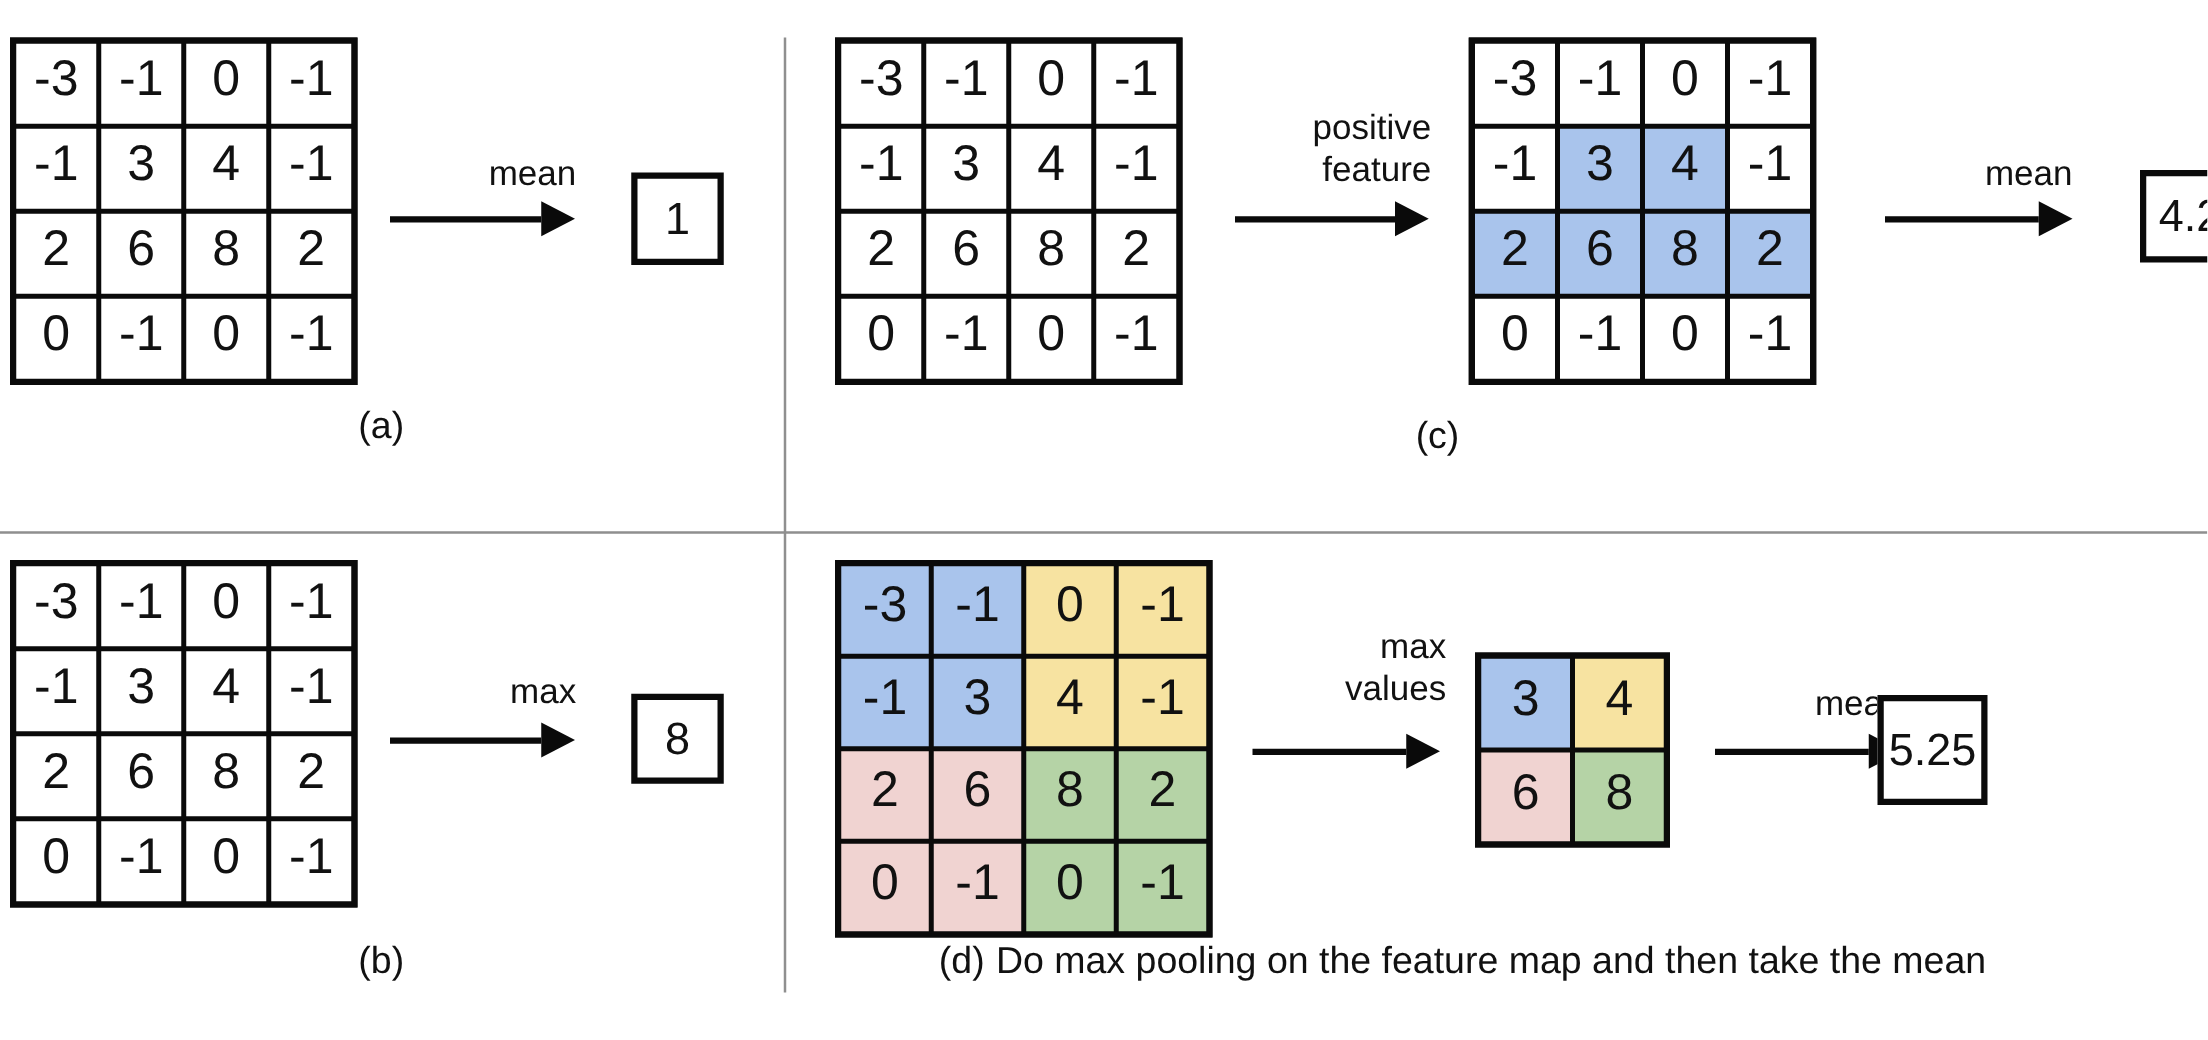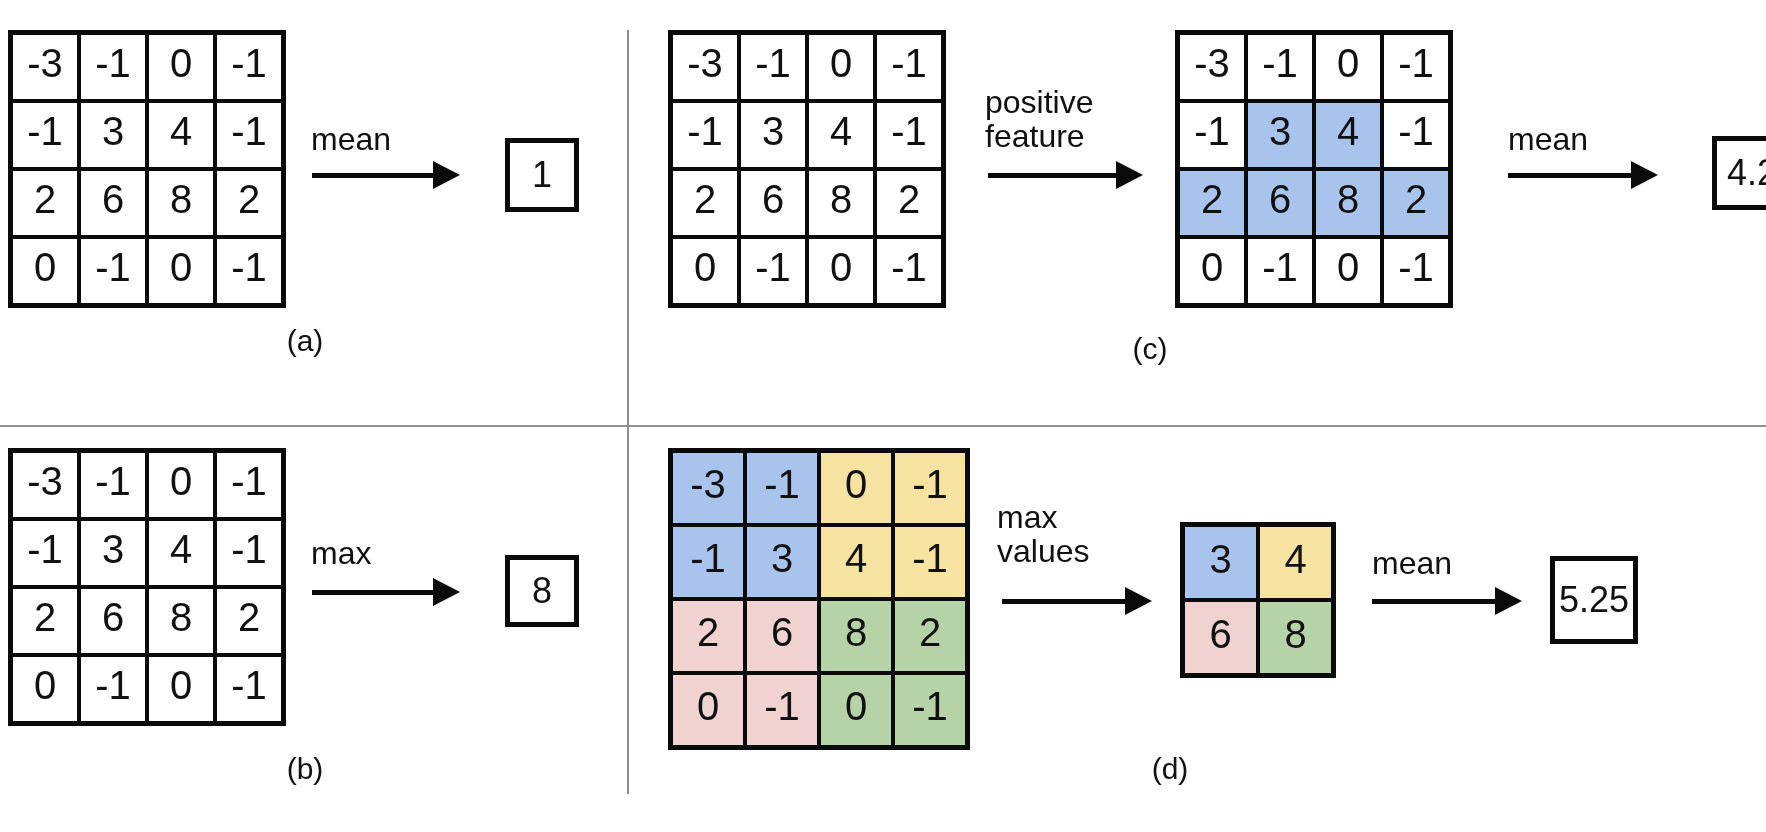--- a/index.html
+++ b/index.html
@@ -23,21 +23,21 @@
   .cell.pink{background:var(--cell_pink,#f0d3d1);}
   .cell.green{background:var(--cell_green,#b5d3a6);}
 
   
   .arrow{position:absolute;height:28px;display:flex;align-items:center;}
   .arrow .shaft{flex:1;height:5px;background:var(--line_black,#0a0a0a);}
   .arrow .head{width:0;height:0;border-left:27px solid var(--line_black,#0a0a0a);
                border-top:14px solid transparent;border-bottom:14px solid transparent;}
 
   
-  .albl{position:absolute;text-align:left;font-size:32px;line-height:34px;}
+  .albl{position:absolute;text-align:right;font-size:28px;line-height:34px;}
 
   
   .rbox{position:absolute;border:5px solid var(--line_black,#0a0a0a);background:#fff;
         display:flex;align-items:center;justify-content:center;font-size:36px;box-sizing:border-box;}
 
   
   .cap{position:absolute;display:flex;justify-content:center;gap:14px;font-size:30px;}
   .cap.tight{gap:9px;}
 </style>
 </head>
@@ -201,21 +201,22 @@
         <div class="cell blue">3</div>
         <div class="cell yellow">4</div>
         <div class="cell pink">6</div>
         <div class="cell green">8</div>
       </div>
     <div class="albl" style="left:1372px;top:546px;width:150px">mean</div>
     <div class="arrow" style="left:1372px;top:587px;width:150px">
       <div class="shaft"></div>
       <div class="head"></div>
     </div>
-    <div class="rbox" style="left:1550px;top:556px;width:88px;height:88px">
+    <div class="rbox" style="left:1502px;top:556px;width:88px;height:88px">
       <span>5.25</span>
     </div>
     <div class="cap tight" style="left:660px;top:752px;width:1020px">
       <span>(d)</span>
+      <span>Do max pooling on the feature map and then take the mean</span>
     </div>
   </div>
 
 </div>
 
 </body></html>

